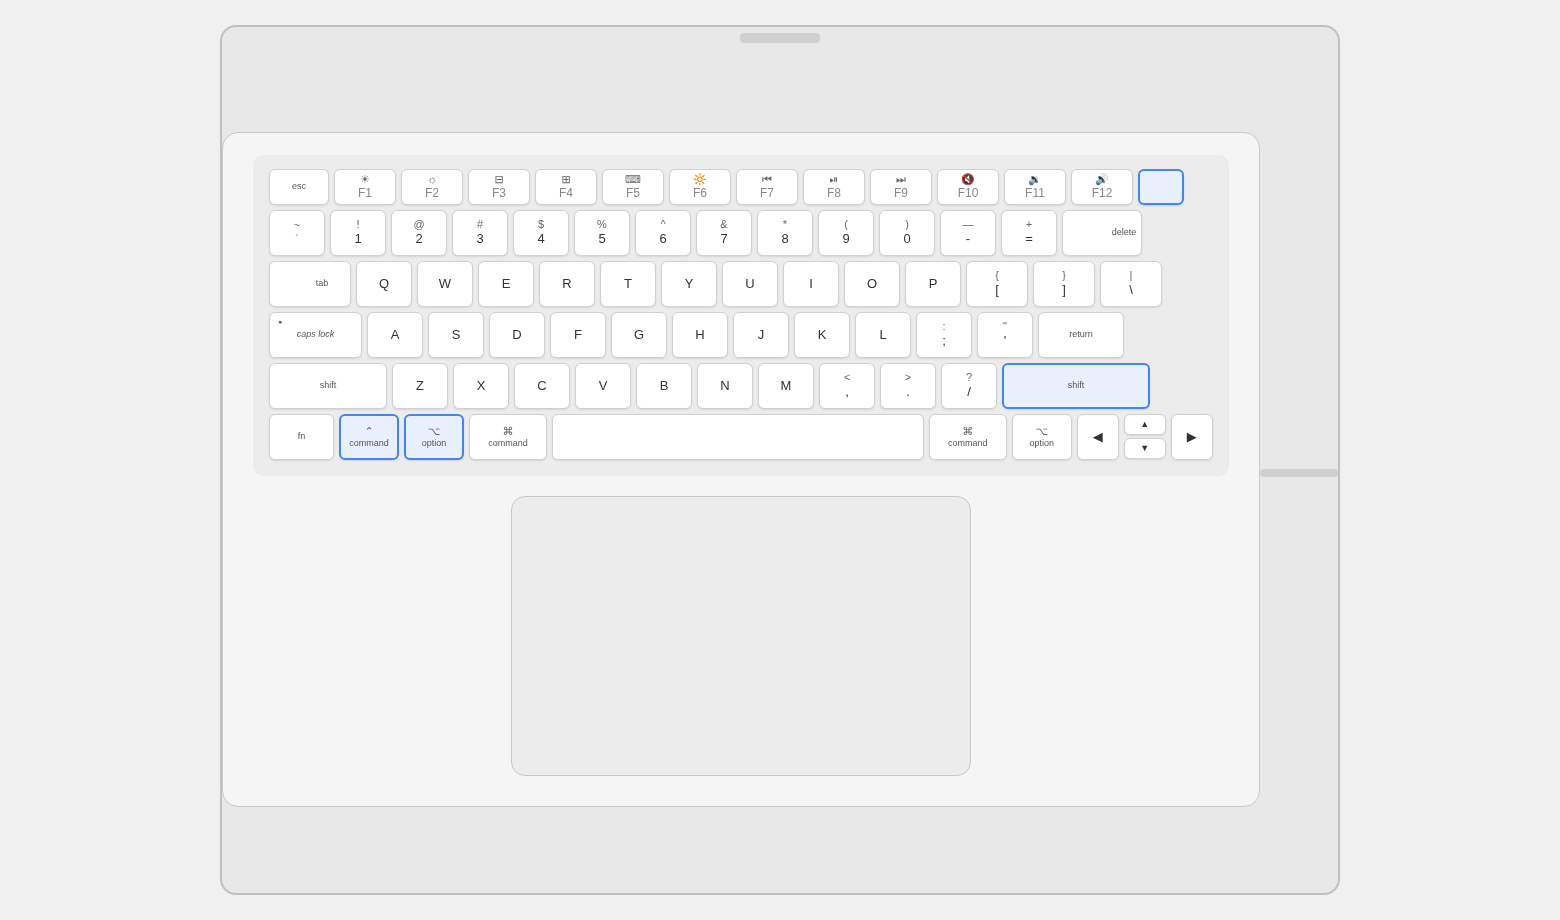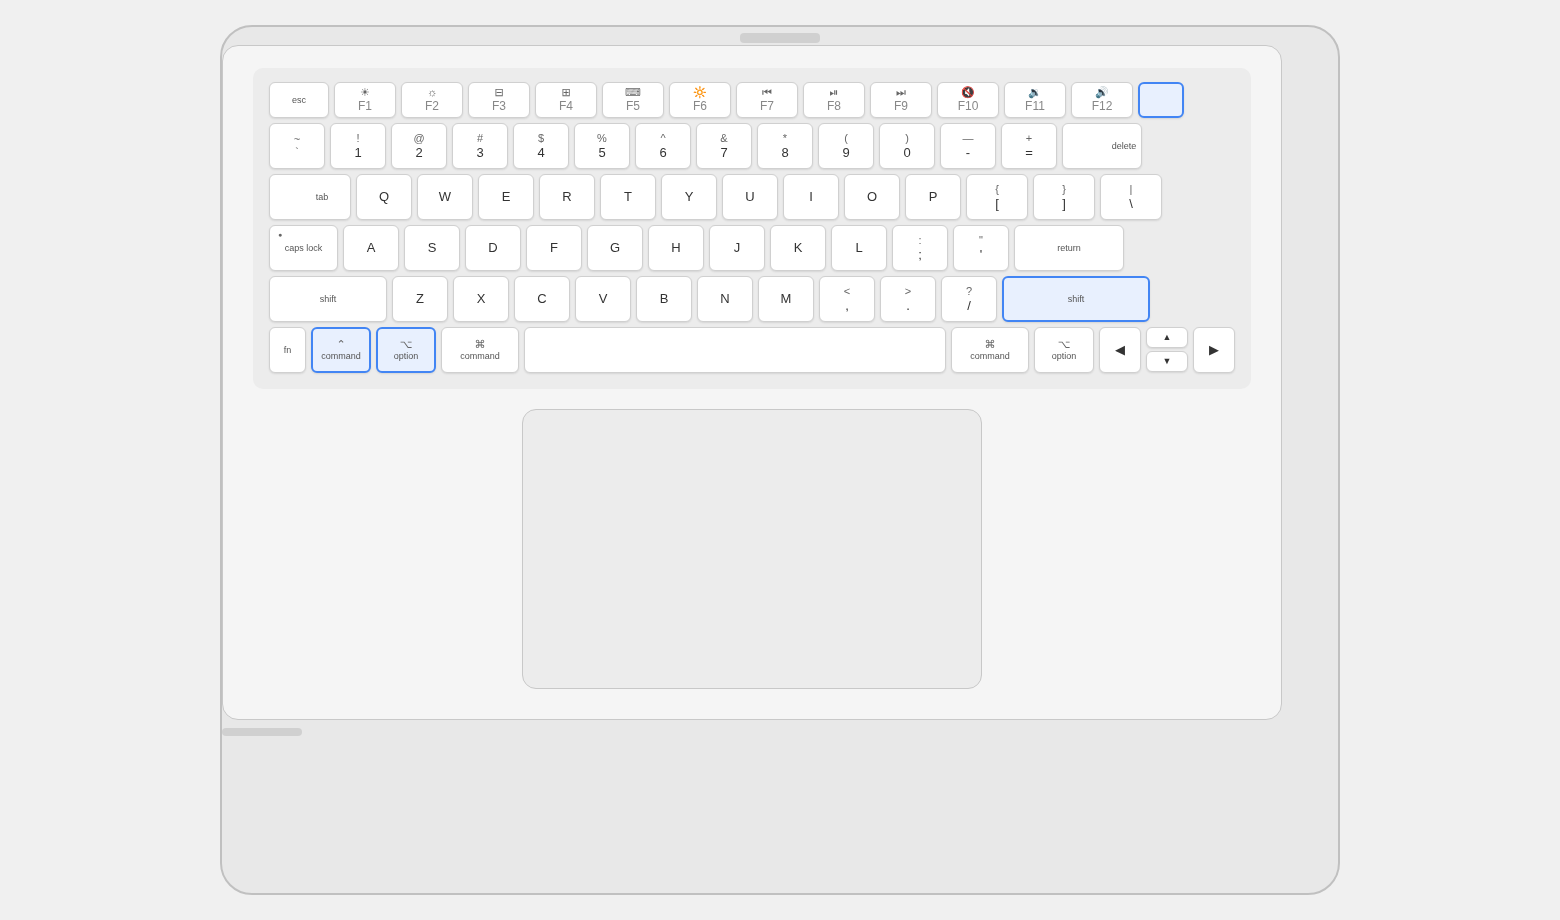--- a/index.html
+++ b/index.html
@@ -11,26 +11,26 @@
       width: 1560px;
       height: 920px;
       font-family: -apple-system, BlinkMacSystemFont, 'Helvetica Neue', Arial, sans-serif;
       overflow: hidden;
     }
 
     .laptop-outer {
       width: 1120px;
       height: 870px;
       background: #e8e8e8;
-      border-radius: 32px;
+      border-radius: 16px;
       border: 2px solid #c0c0c0;
       position: relative;
       display: flex;
-      flex-direction: column;
-      align-items: flex-start;
+      flex-direction: row;
+      align-items: center;
       padding-top: 18px;
     }
 
     .laptop-lid-hinge {
       position: absolute;
       top: 6px;
       left: 50%;
       transform: translateX(-50%);
       width: 80px;
       height: 10px;
@@ -104,27 +104,27 @@
       color: #555;
     }
 
     .key .key-main {
       font-size: 13px;
       font-weight: 500;
     }
 
     
     .key-esc { width: 60px; flex-shrink: 0; }
-    .key-fn { width: 37px; flex-shrink: 0; }
+    .key-fn { width: 65px; flex-shrink: 0; }
     .key-std { width: 56px; flex-shrink: 0; }
     .key-tab { width: 82px; flex-shrink: 0; padding-left: 28px; }
-    .key-caps { width: 69px; flex-shrink: 0; }
+    .key-caps { width: 93px; flex-shrink: 0; font-style: italic; }
     .key-shift-l { width: 118px; flex-shrink: 0; }
     .key-shift-r { width: 148px; flex-shrink: 0; }
-    .key-return { width: 110px; flex-shrink: 0; }
+    .key-return { width: 86px; flex-shrink: 0; }
     .key-delete { width: 80px; flex-shrink: 0; padding-left: 48px; }
     .key-space { flex: 1; }
     .key-command { width: 78px; flex-shrink: 0; }
     .key-command-r { width: 78px; flex-shrink: 0; }
     .key-option { width: 60px; flex-shrink: 0; }
     .key-control { width: 60px; flex-shrink: 0; }
     .key-arrow { width: 42px; flex-shrink: 0; }
     .key-arrow-ud { width: 42px; flex-shrink: 0; min-height: 22px; }
     .key-f { width: 62px; flex-shrink: 0; min-height: 36px; }
     .key-power { width: 46px; flex-shrink: 0; min-height: 36px; }

